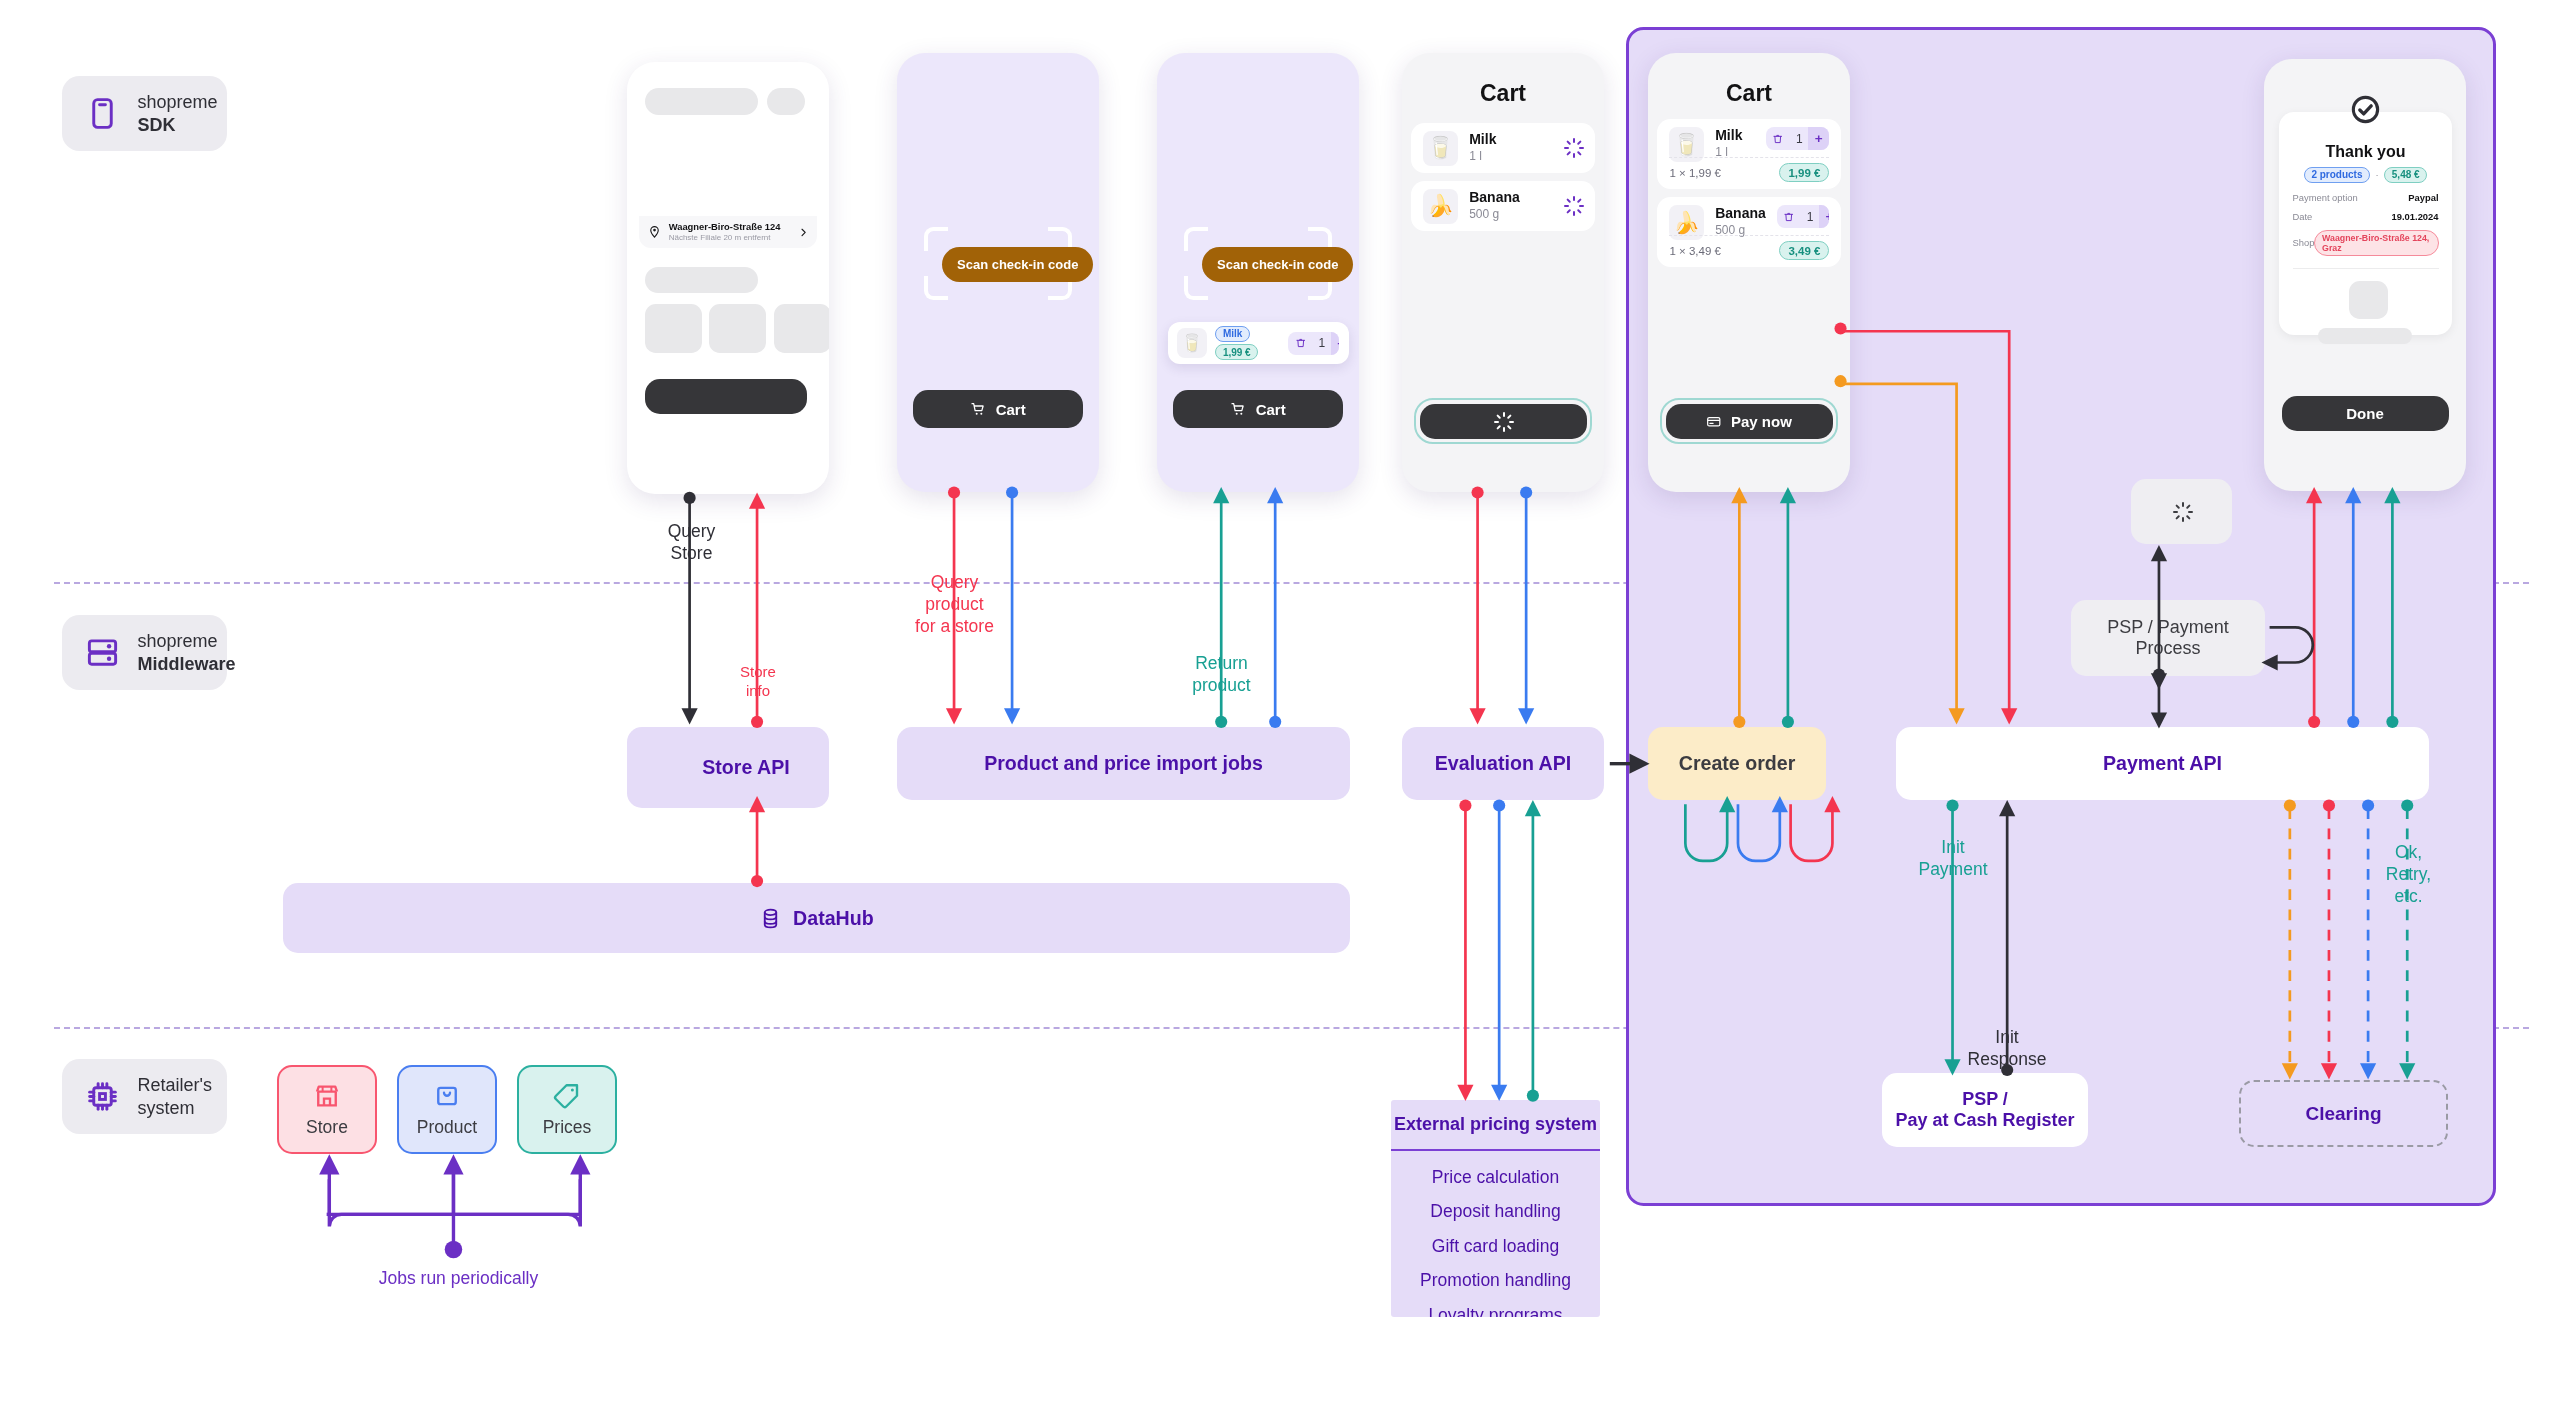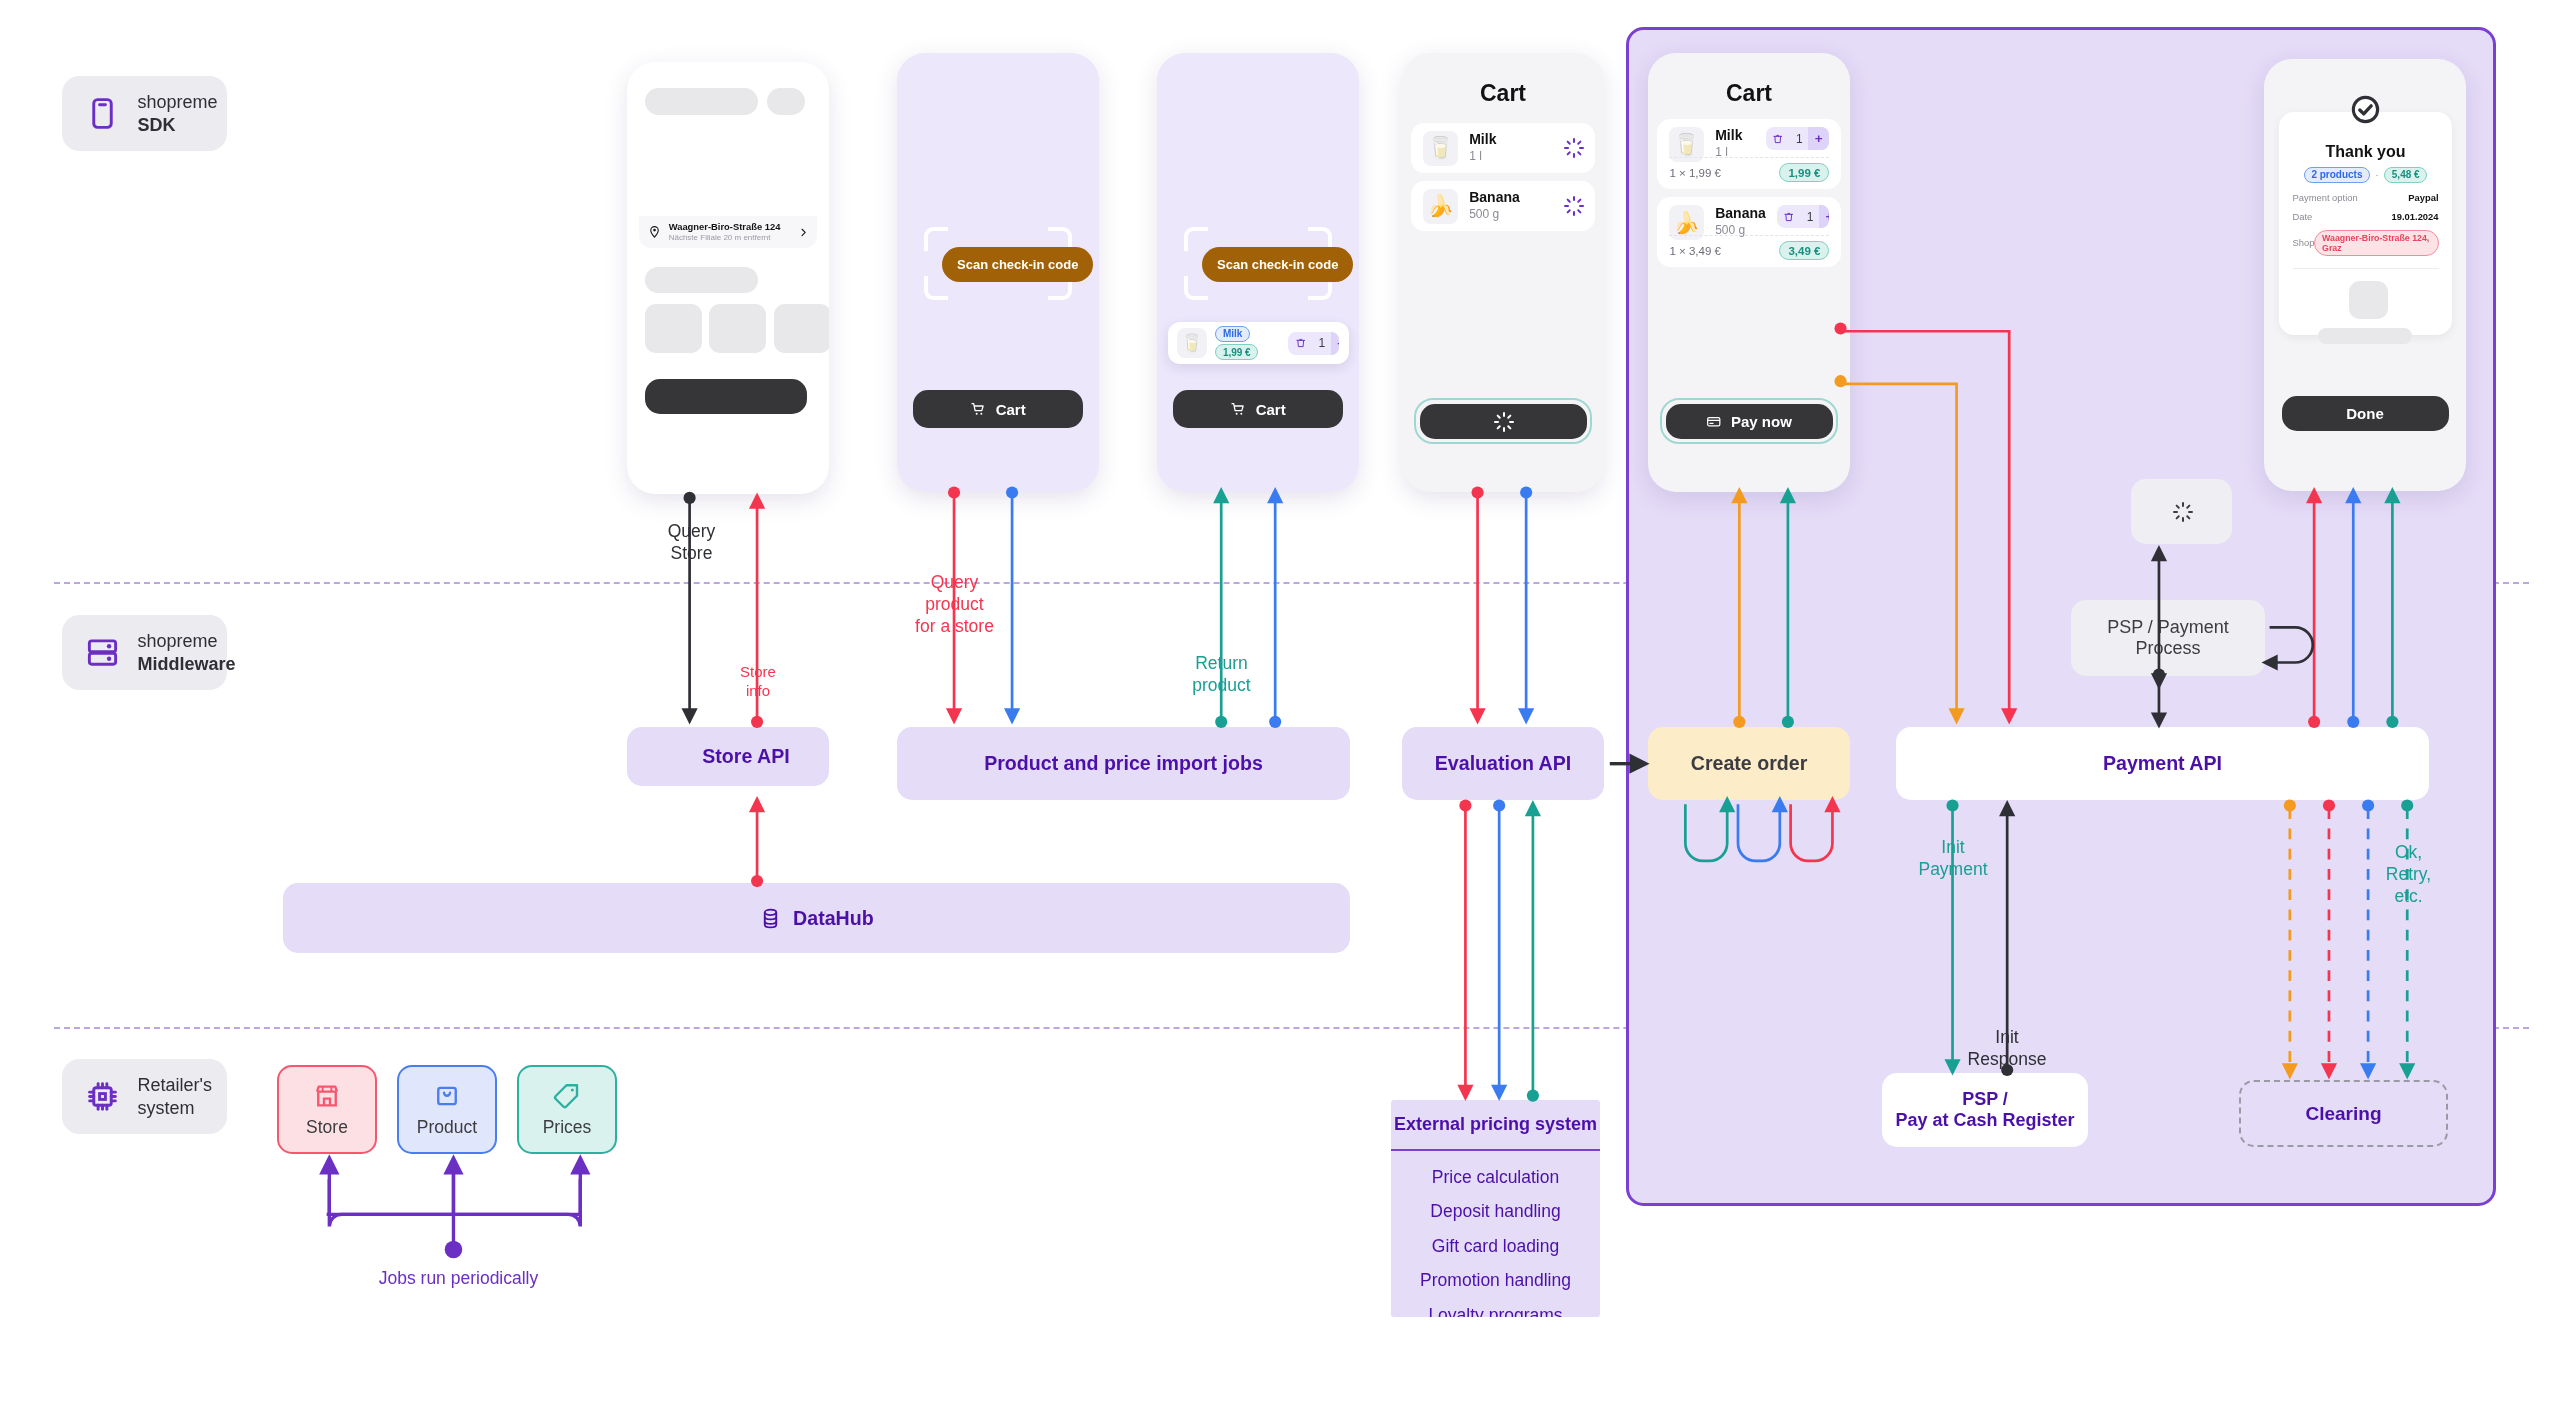--- a/index.html
+++ b/index.html
@@ -468,33 +468,33 @@
     </div>
     <svg style="position:absolute; left:86px; top:35px; width:31px; height:31px" viewBox="0 0 24 24">
       <circle cx="12" cy="12" r="9.4" fill="#fff" stroke="#2f2f36" stroke-width="2.4"></circle>
       <path d="M7.6 12.4l3 3 5.8-6.2" fill="none" stroke="#2f2f36" stroke-width="2.6" stroke-linecap="round" stroke-linejoin="round"></path>
     </svg>
     <div class="cta" style="left:17.5px; top:337px; width:167px; height:35px;">
       <span>Done</span>
     </div>
   </div>
 
-  <div class="svc svc-lilac" style="left:627px; top:727px; width:202px; height:59px;padding-left:36px;">
+  <div class="svc svc-lilac" style="left:627px; top:727px; width:202px; height:81px;padding-left:36px;">
     <span>Store API</span>
   </div>
 
   <div class="svc svc-lilac" style="left:897px; top:727px; width:453px; height:73px;">
     <span>Product and price import jobs</span>
   </div>
 
   <div class="svc svc-lilac" style="left:1402px; top:727px; width:202px; height:73px;">
     <span>Evaluation API</span>
   </div>
 
-  <div class="svc svc-cream" style="left:1648px; top:727px; width:202px; height:73px;">
+  <div class="svc svc-cream" style="left:1648px; top:727px; width:178px; height:73px;">
     <span>Create order</span>
   </div>
 
   <div class="svc svc-white" style="left:1896px; top:727px; width:533px; height:73px;">
     <span>Payment API</span>
   </div>
 
   <div class="svc svc-lilac" style="left:283px; top:883px; width:1067px; height:70px;">
     <svg style="width:23px;height:23px;margin-right:10.8px" viewBox="0 0 24 24">
       <ellipse cx="12" cy="5.6" rx="6" ry="2.8" fill="none" stroke="#4b10a8" stroke-width="1.9"></ellipse>

